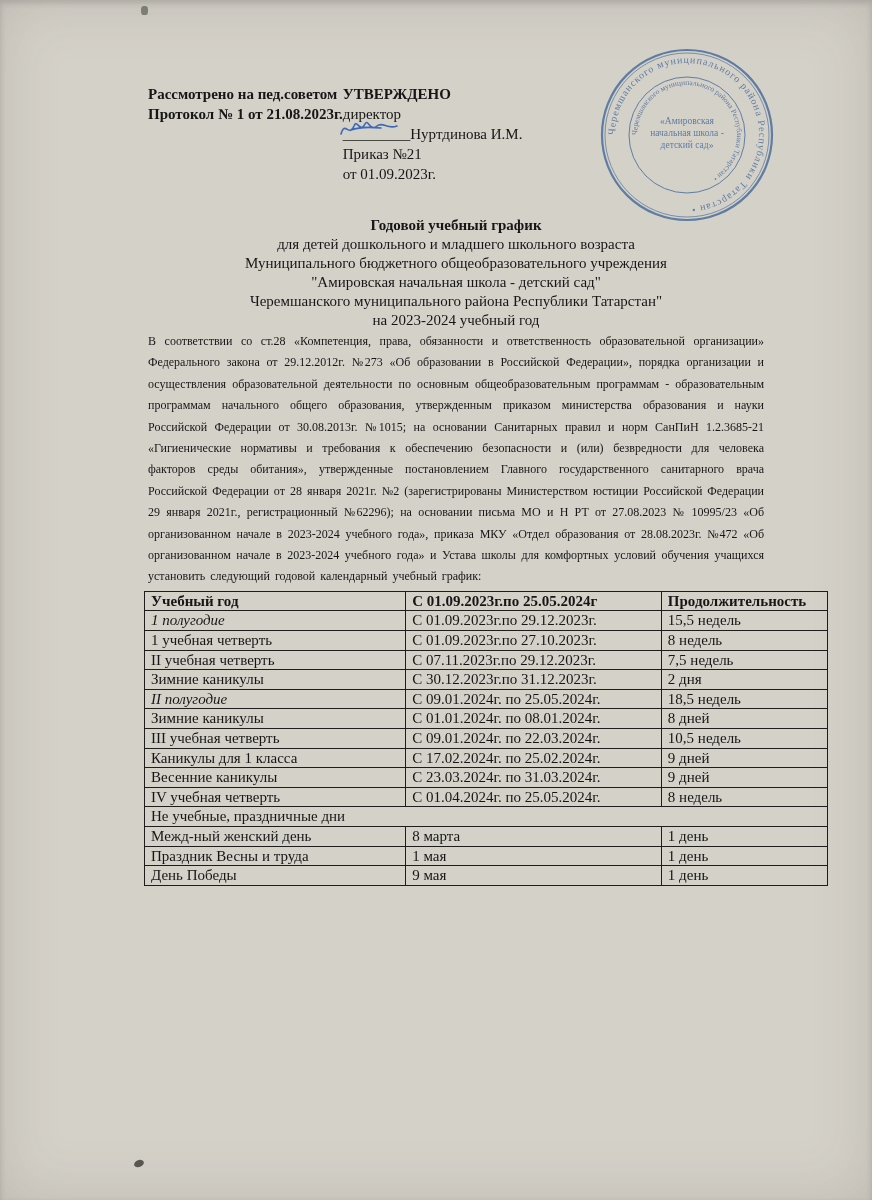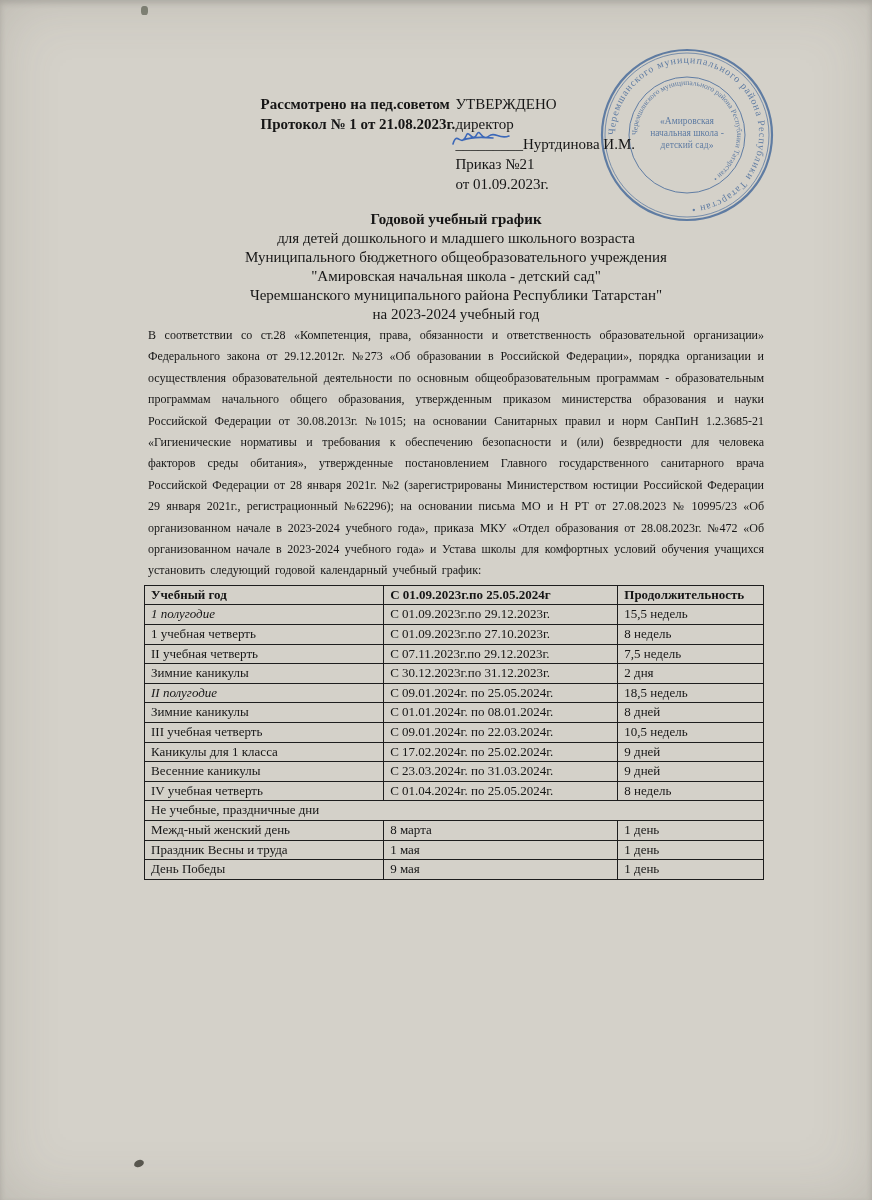--- a/index.html
+++ b/index.html
@@ -6,39 +6,39 @@
   .page{
     position:relative;
     width:872px;height:1200px;
     background:#d4d1c9;
     box-shadow:inset 0 0 60px rgba(90,85,70,.18), inset 0 3px 6px rgba(0,0,0,.15);
     font-family:"Liberation Serif", serif;
     color:#161616;
     overflow:hidden;
   }
   .content{position:absolute;left:148px;top:84px;width:616px;}
-  .top-row{display:flex;justify-content:center;align-items:flex-start;margin-top:10px;}
+  .top-row{display:flex;justify-content:flex-start;align-items:flex-start;}
   .left-block{font-weight:bold;font-size:15px;line-height:20px;}
   .right-block{width:196px;font-size:15px;line-height:20px;}
-  .b{font-weight:normal;}
+  .b{font-weight:bold;}
   .sig-line{position:relative;white-space:nowrap;}
   .sig-svg{position:absolute;left:-6px;top:-10px;pointer-events:none;}
-  .title{ text-align:center;margin-top:16px;font-size:15px;line-height:19px;}
+  .title{ text-align:center;margin-top:32px;font-size:15px;line-height:19px;}
   .title .t0{font-weight:bold;}
   .body-par{
     margin:1px 0 3px 0;
     font-size:12px;line-height:21.4px;
     text-align:justify;text-align-last:left;
     word-spacing:2px;
   }
   table.sched{
     border-collapse:collapse;
-    width:620px;
+    width:684px;
     margin-left:-4px;
-    font-size:13px;
+    font-size:15px;
   }
   table.sched td, table.sched th{
     border:1.6px solid #1d1d1d;
     padding:1px 6px;
     line-height:16.6px;
     text-align:left;
     font-weight:normal;
     vertical-align:top;
   }
   table.sched th{font-weight:bold;}

